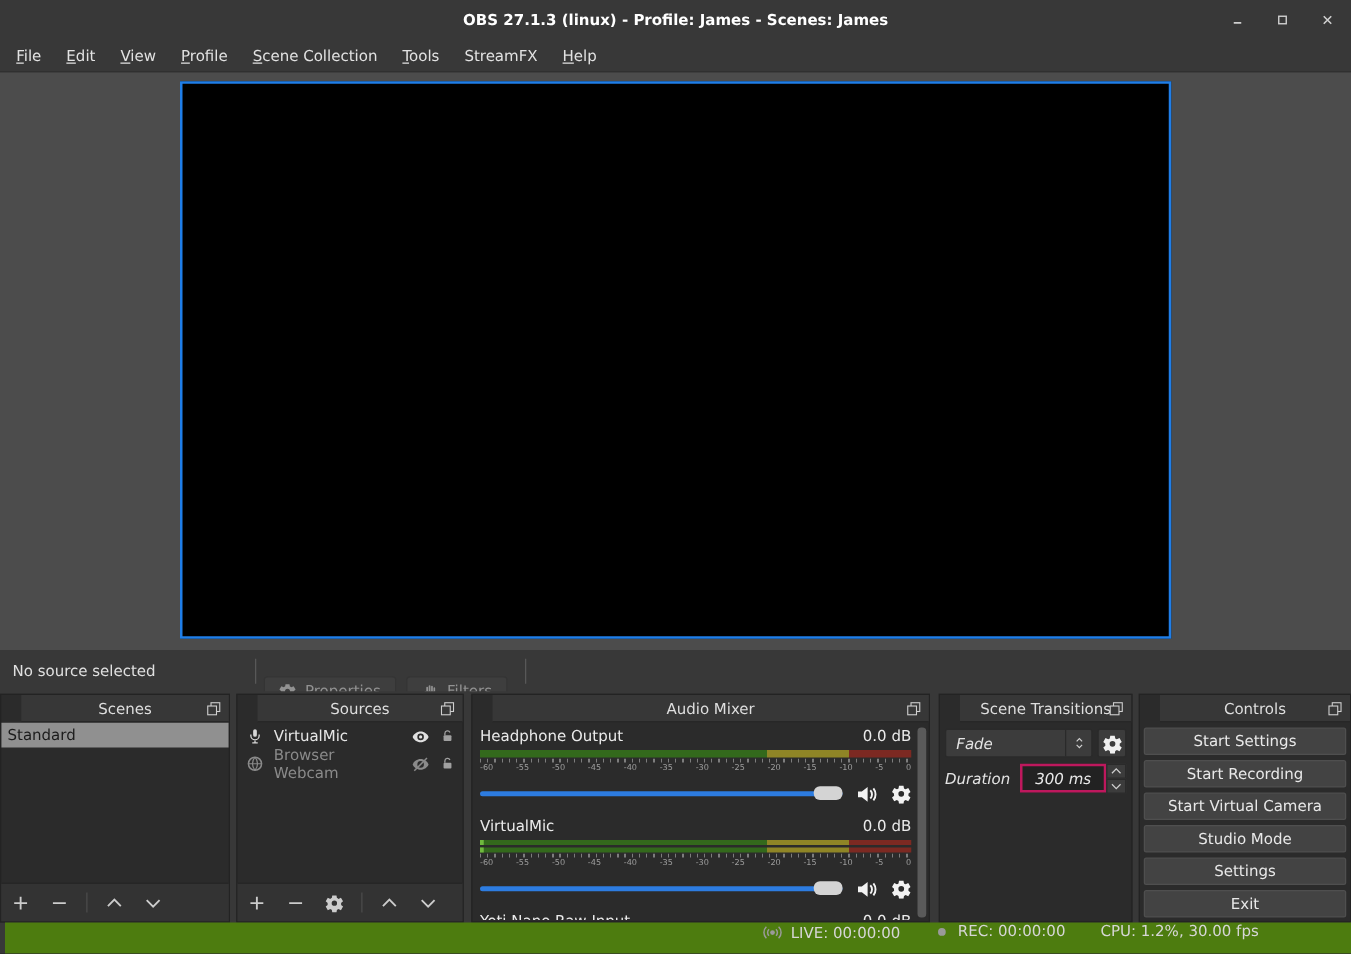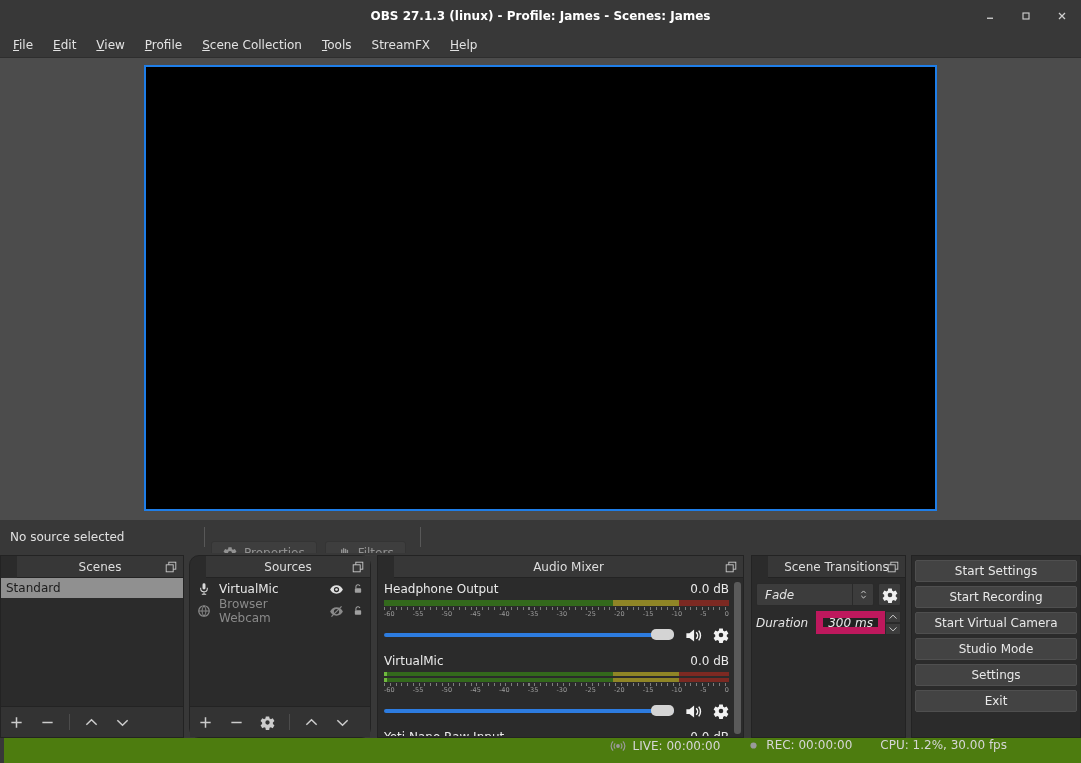--- a/index.html
+++ b/index.html
@@ -41,21 +41,21 @@
     background:#3e3e3e; border:1px solid #343434; border-radius:3px; color:#929292; margin-right:8px;margin-top:32px; }
   .tool-btn .icon { font-size:14px; color:#929292; }
 
   
   #docks { position:absolute; left:0; top:553px; width:1081px; height:185px; background:#383838; }
   .panel { position:absolute; top:2px; height:183px; background:#2b2b2b; border:1px solid #232323; }
   .panel-header { height:22px; background:#373737; border-bottom:1px solid #232323;
     display:flex; align-items:center; justify-content:center; position:relative; color:#dedede;margin-left:16px; }
   .panel-header .popout { position:absolute; right:5px; top:4px; font-size:14px; color:#cfcfcf; }
   #panel-scenes { left:0; width:184px; }
-  #panel-sources { left:189px; width:182px;border-radius:10px; }
+  #panel-sources { left:189px; width:182px; }
   #panel-mixer { left:377px; width:367px; }
   #panel-transitions { left:751px; width:155px; }
   #panel-controls { left:911px; width:170px; }
 
   
   .list-body { position:absolute; left:0; right:0; top:22px; bottom:31px; overflow:hidden; }
   .scene-row { height:20px; line-height:20px; padding-left:5px; color:#1c1c1c; background:#909090; }
   .source-row { height:22px; display:flex; align-items:center; padding:0 6px 0 7px; gap:8px; color:#e6e6e6; }
   .source-row .type-icon { font-size:14px; color:#d8d8d8; }
   .source-row .src-label { flex:1; }
@@ -95,21 +95,21 @@
   .trans-row { display:flex; align-items:center; }
   .combo { flex:1; height:23px; background:#3c3c3c; border:1px solid #2a2a2a; border-radius:2px;
     display:flex; align-items:center; }
   .combo .combo-label { flex:1; padding-left:8px; color:#e4e4e4; }
   .combo .combo-arrows { width:21px; align-self:stretch; border-left:1px solid #2a2a2a;
     display:flex; align-items:center; justify-content:center; font-size:11px; color:#cfcfcf; }
   .sq-btn { width:23px; height:23px; margin-left:4px; background:#3c3c3c; border:1px solid #2a2a2a;
     border-radius:2px; display:flex; align-items:center; justify-content:center; font-size:16px; color:#f0f0f0; }
   .duration-row { margin-top:5px;justify-content:center; }
   .duration-label { margin-right:8px; color:#e4e4e4; }
-  .spinbox { flex:1; height:23px; background:#222222; border:7px solid #be185d; display:flex; align-items:center; }
+  .spinbox { flex:1; height:23px; background:#222222; border:2px solid #be185d; display:flex; align-items:center; }
   .spinbox .value { flex:1; text-align:center; color:#e8e8e8; }
   .spin-arrows { width:16px; height:23px; display:flex; flex-direction:column; }
   .spin-btn { flex:1; background:#3c3c3c; border:1px solid #2a2a2a; display:flex;
     align-items:center; justify-content:center; font-size:10px; color:#cfcfcf; }
 
   
   #controls-body { padding:4px 3px; }
   .ctl-btn { display:block; width:100%; height:22px; margin-bottom:4px; background:#434343;
     border:1px solid #4f4f4f; border-radius:2px; color:#e8e8e8; font-size:12px;
     font-family:"DejaVu Sans","Liberation Sans",sans-serif; }
@@ -466,20 +466,29 @@
                 <svg viewBox="0 0 16 16" width="1em" height="1em">
                   <path d="M2.5 5.5L8 11l5.5-5.5" stroke="currentColor" stroke-width="1.6" fill="none"></path>
                 </svg>
               </span>
           </div>
         </div>
       </div>
     </div>
 
     <div class="panel" id="panel-controls">
+      <div class="panel-header">
+        <span>Controls</span>
+        <span class="icon popout">
+            <svg viewBox="0 0 16 16" width="1em" height="1em">
+              <rect x="5.5" y="2.5" width="8" height="8" fill="none" stroke="currentColor"></rect>
+              <rect x="2.5" y="5.5" width="8" height="8" fill="#383838" stroke="currentColor"></rect>
+            </svg>
+          </span>
+      </div>
       <div id="controls-body">
         <button class="ctl-btn">Start Settings</button>
         <button class="ctl-btn">Start Recording</button>
         <button class="ctl-btn">Start Virtual Camera</button>
         <button class="ctl-btn">Studio Mode</button>
         <button class="ctl-btn">Settings</button>
         <button class="ctl-btn">Exit</button>
       </div>
     </div>
 

